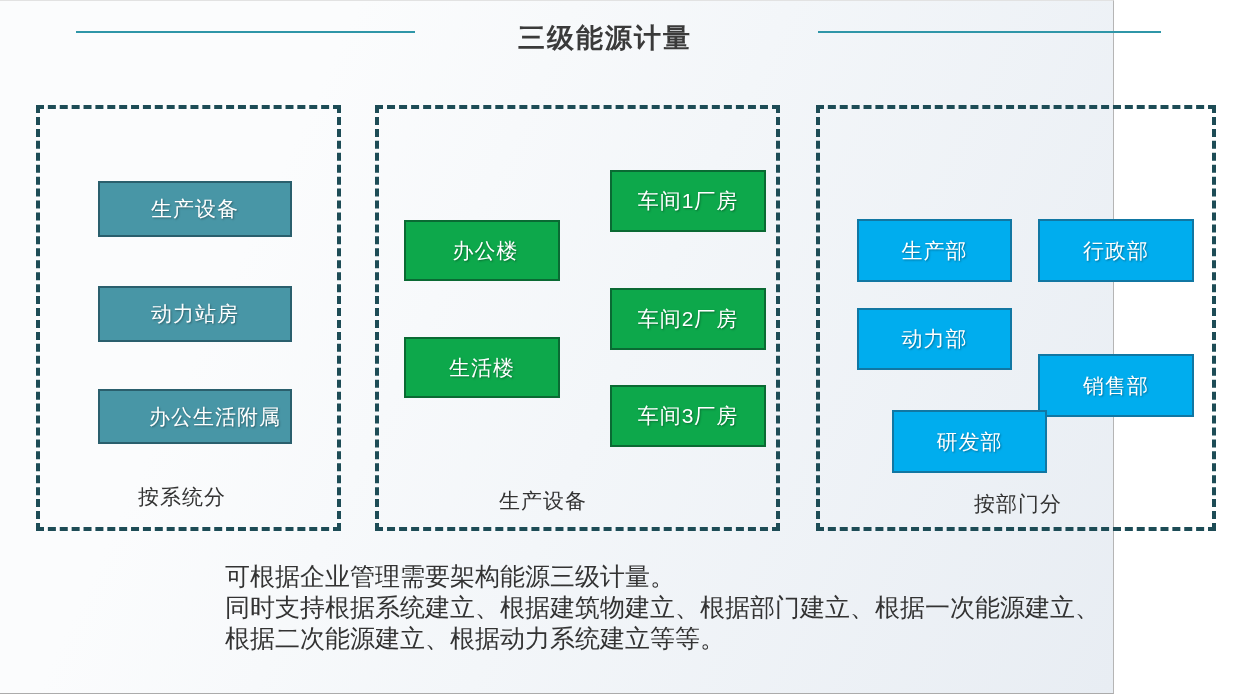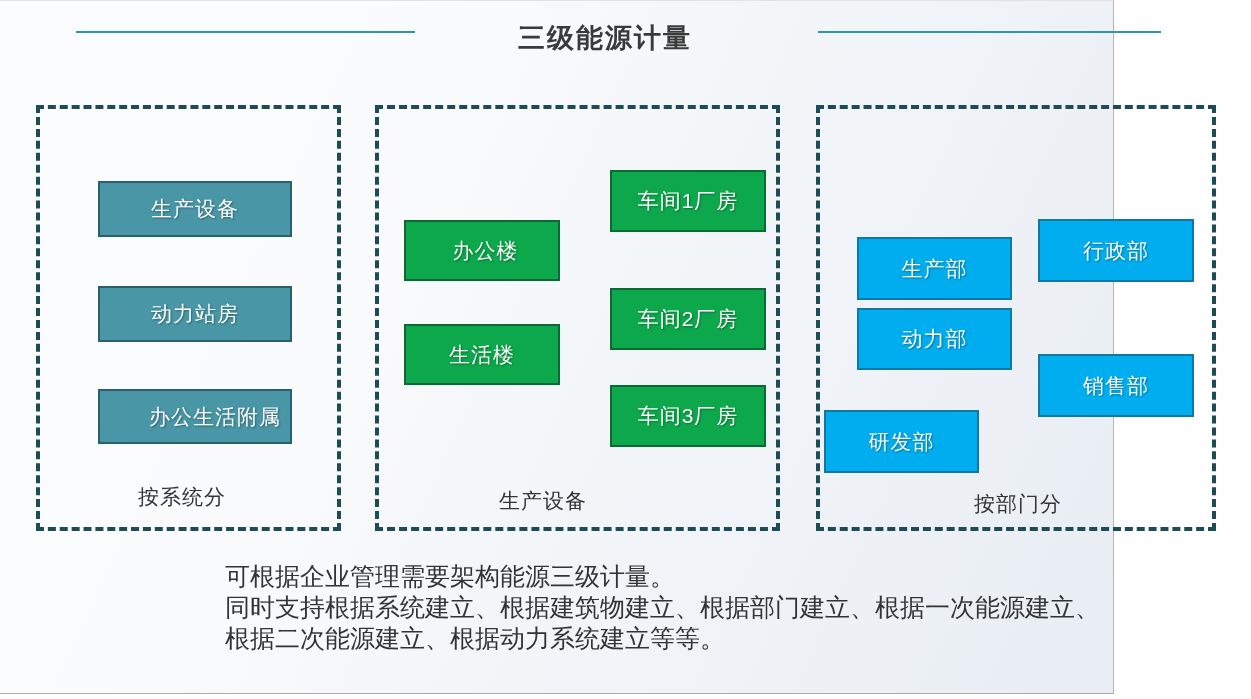--- a/index.html
+++ b/index.html
@@ -60,30 +60,30 @@
   .node-teal  { background: #4896a6; border: 2px solid #2a5f6d; }
   .node-green { background: #0da84b; border: 2px solid #0a6a33; }
   .node-blue  { background: #00adee; border: 2px solid #1177a3; }
 
   
   .n-sys-0 { left: 88px; top: 180px; width: 194px; height: 56px; }
   .n-sys-1 { left: 88px; top: 285px; width: 194px; height: 56px; }
   .n-sys-2 { left: 88px; top: 388px; width: 194px; height: 55px; padding-left: 40px; }
   
   .n-bld-0 { left: 394px; top: 219px; width: 156px; height: 61px; padding-left: 7px; }
-  .n-bld-1 { left: 394px; top: 323px; width: 156px; height: 61px; text-align: center; }
+  .n-bld-1 { left: 394px; top: 336px; width: 156px; height: 61px; text-align: center; }
   .n-bld-2 { left: 600px; top: 169px; width: 156px; height: 62px; }
   .n-bld-3 { left: 600px; top: 287px; width: 156px; height: 62px; }
   .n-bld-4 { left: 600px; top: 384px; width: 156px; height: 62px; }
   
-  .n-dep-0 { left: 847px;  top: 236px; width: 155px; height: 63px; text-align: right; }
+  .n-dep-0 { left: 847px;  top: 218px; width: 155px; height: 63px; text-align: right; }
   .n-dep-1 { left: 1028px; top: 218px; width: 156px; height: 63px; }
   .n-dep-2 { left: 847px;  top: 307px; width: 155px; height: 62px; }
   .n-dep-3 { left: 1028px; top: 353px; width: 156px; height: 63px; }
-  .n-dep-4 { left: 814px;  top: 409px; width: 155px; height: 63px; }
+  .n-dep-4 { left: 882px;  top: 409px; width: 155px; height: 63px; }
 
   .group-label {
     position: absolute;
     font-size: 21px;
     color: #333333;
     letter-spacing: 1px;
     white-space: nowrap;
   }
   .label-system     { left: 138px; top: 482px; }
   .label-building   { left: 499px; top: 486px; }

